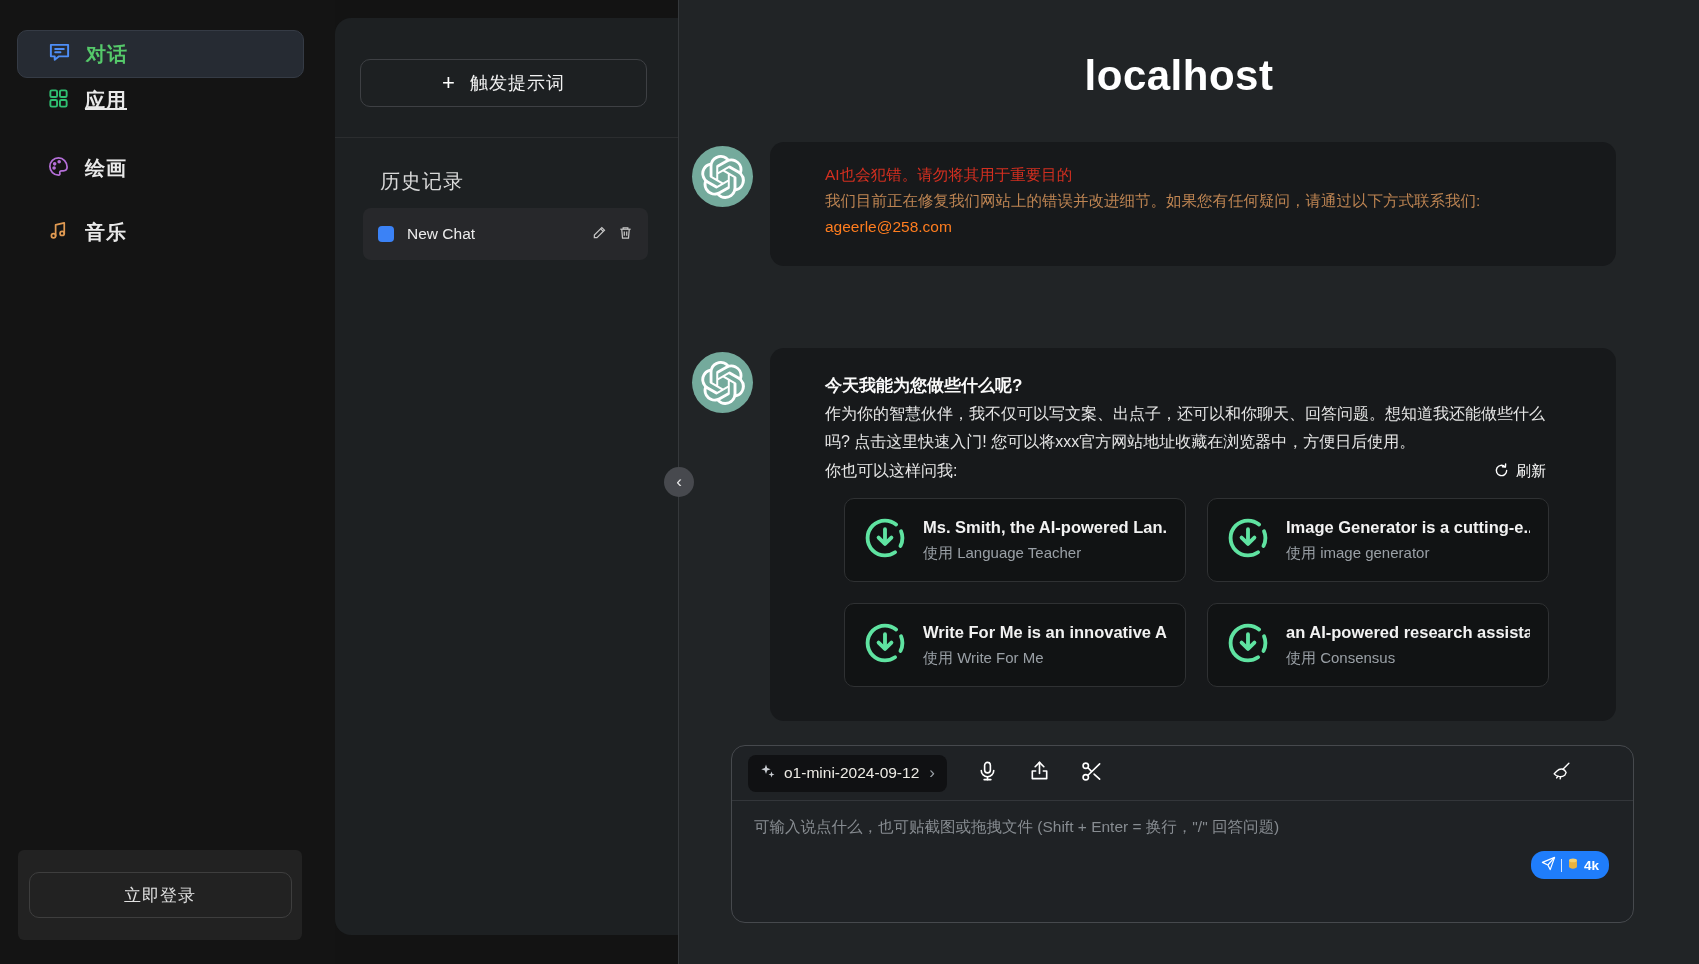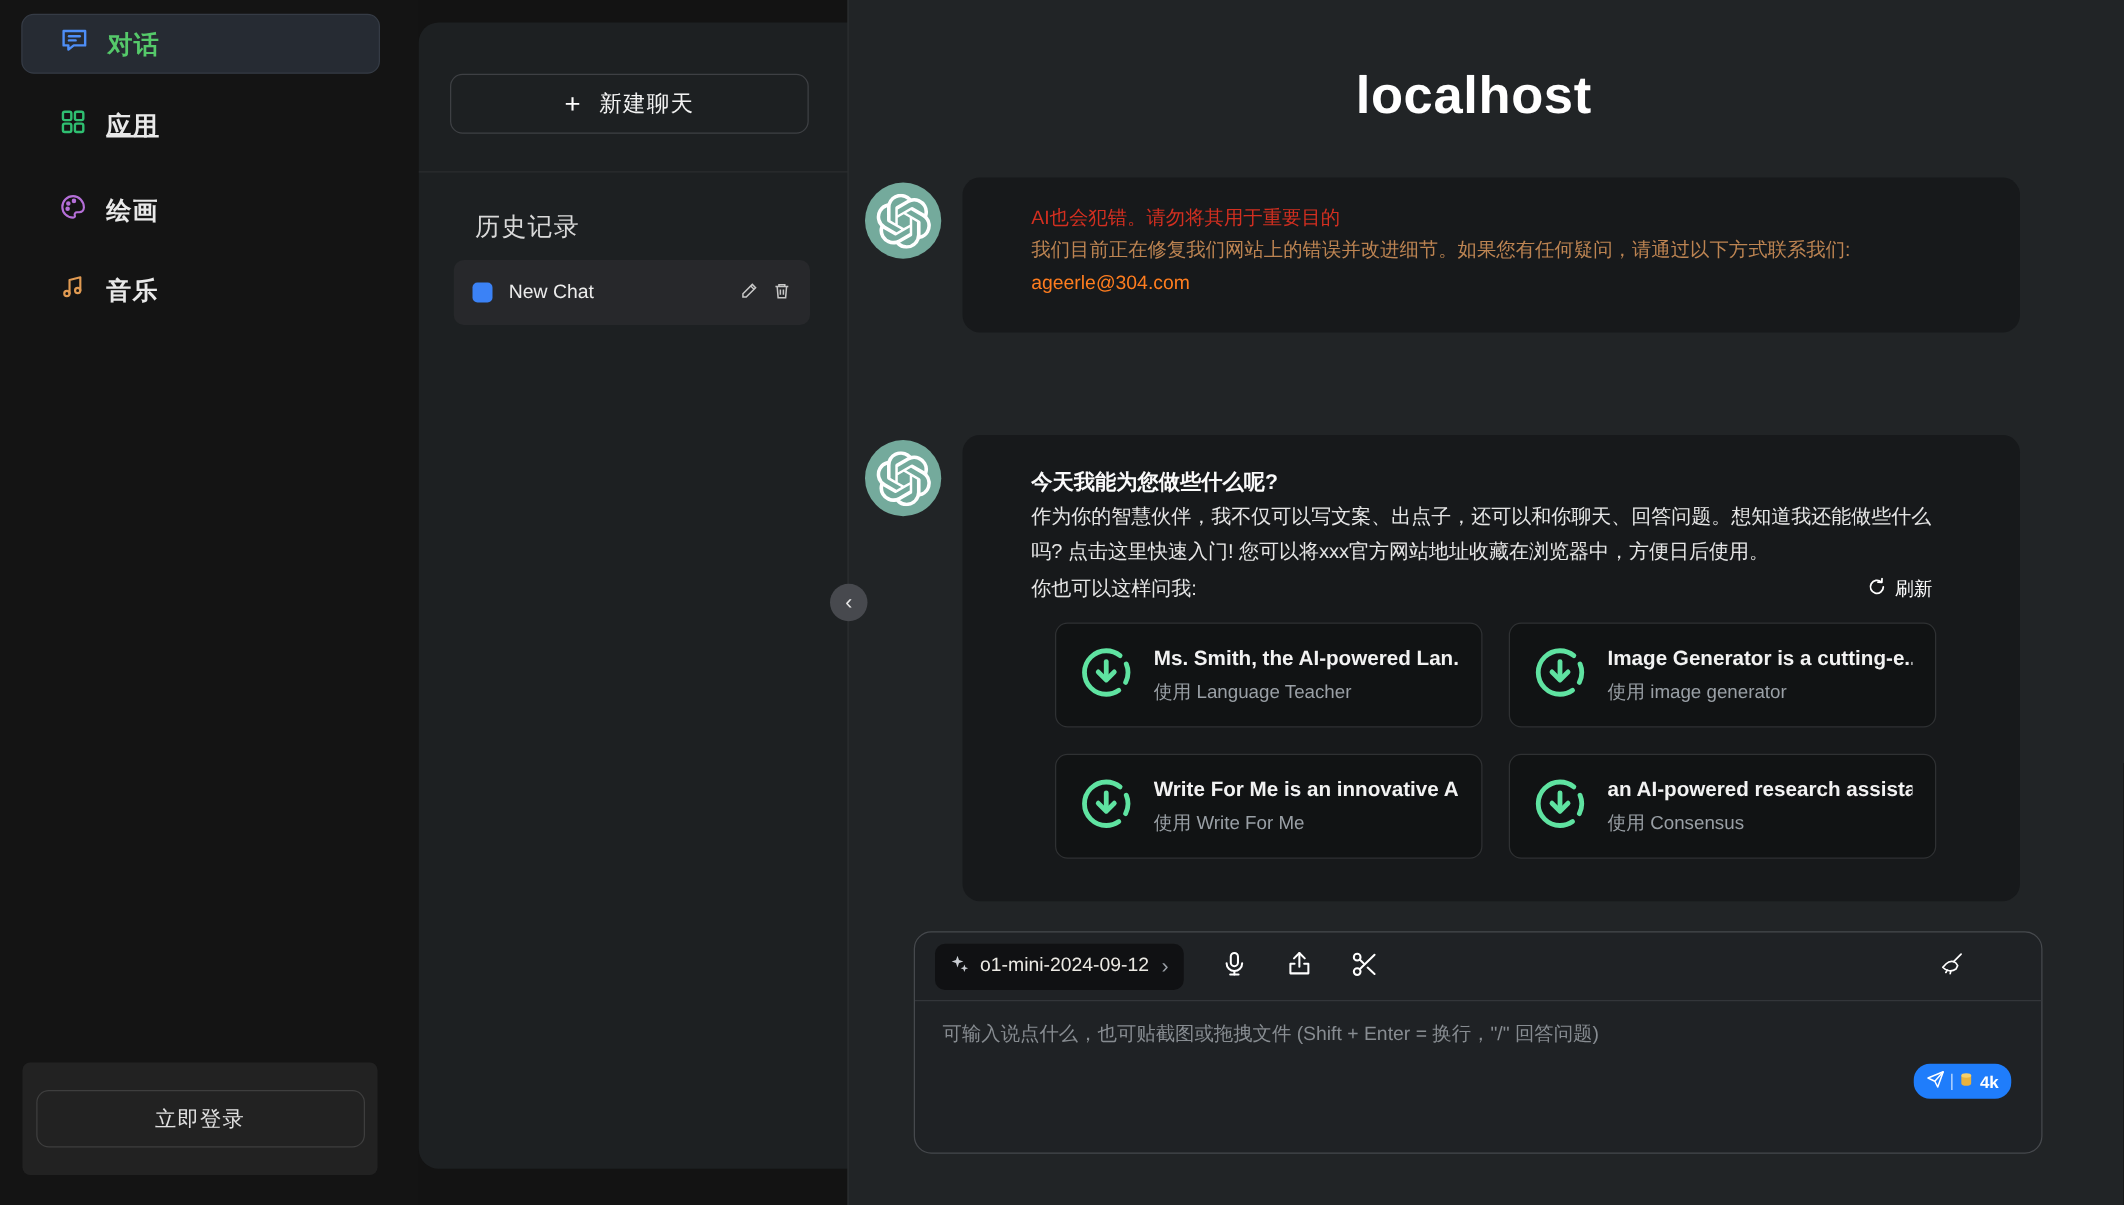--- a/index.html
+++ b/index.html
@@ -121,21 +121,21 @@
   .send-divider { width:1px; height:13px; background:rgba(255,255,255,.8); }
   .send-count { font-size:13.5px; font-weight:700; color:#ffffff; font-family:inherit; }
 </style>
 </head>
 <body>
 
 <div class="app">
 
   <div class="sidebar">
 
-    <div class="nav-item active" style="top:11px;">
+    <div class="nav-item active" style="top:30px;">
       <span>
         <svg width="23" height="23" viewBox="0 0 24 24" fill="none" stroke="#4e8ef7" stroke-width="2" stroke-linejoin="round" stroke-linecap="round">
           <path d="M21 4H3v12h4v3.5L11.5 16H21V4z"></path>
           <line x1="7.5" y1="8.3" x2="16.5" y2="8.3"></line>
           <line x1="7.5" y1="11.8" x2="13" y2="11.8"></line>
         </svg>
       </span>
       <span class="nav-label">对话</span>
     </div>
 
@@ -175,21 +175,21 @@
     </div>
 
     <div class="login-card">
       <button class="login-btn">立即登录</button>
     </div>
   </div>
 
   <div class="chat-list">
     <button class="new-chat-btn">
       <span class="plus">+</span>
-      <span>新建聊天</span>
+      <span>触发提示词</span>
     </button>
     <div class="list-divider"></div>
     <div class="history-title">历史记录</div>
 
     <div class="history-item">
       <span class="history-dot"></span>
       <span class="history-name">New Chat</span>
       <span class="history-actions">
         <button class="icon-btn">
           <span>
@@ -223,21 +223,21 @@
     <div class="page-title">localhost</div>
 
     <div class="avatar" style="top:146px;">
       <svg viewBox="0 0 24 24">
           <path d="M22.282 9.821a5.985 5.985 0 0 0-.516-4.911 6.046 6.046 0 0 0-6.51-2.9A6.065 6.065 0 0 0 4.981 4.182a5.985 5.985 0 0 0-3.998 2.9 6.046 6.046 0 0 0 .743 7.097 5.98 5.98 0 0 0 .51 4.911 6.051 6.051 0 0 0 6.515 2.9A5.985 5.985 0 0 0 13.26 24a6.056 6.056 0 0 0 5.772-4.206 5.99 5.99 0 0 0 3.997-2.9 6.056 6.056 0 0 0-.747-7.073zM13.26 22.43a4.476 4.476 0 0 1-2.876-1.04l.142-.081 4.778-2.758a.795.795 0 0 0 .393-.681v-6.737l2.02 1.168a.071.071 0 0 1 .038.052v5.583a4.504 4.504 0 0 1-4.495 4.494zM3.6 18.304a4.47 4.47 0 0 1-.535-3.014l.142.085 4.783 2.759a.771.771 0 0 0 .78 0l5.843-3.369v2.332a.08.08 0 0 1-.033.062L9.74 19.95a4.5 4.5 0 0 1-6.14-1.646zM2.34 7.896a4.485 4.485 0 0 1 2.366-1.973V11.6a.766.766 0 0 0 .388.676l5.815 3.355-2.02 1.168a.076.076 0 0 1-.071 0l-4.83-2.786A4.504 4.504 0 0 1 2.34 7.872zm16.597 3.855-5.833-3.387L15.119 7.2a.076.076 0 0 1 .071 0l4.83 2.791a4.494 4.494 0 0 1-.676 8.105v-5.678a.79.79 0 0 0-.407-.667zm2.01-3.023-.141-.085-4.774-2.782a.776.776 0 0 0-.785 0L9.409 9.23V6.897a.066.066 0 0 1 .028-.061l4.83-2.787a4.5 4.5 0 0 1 6.68 4.66zm-12.64 4.135-2.02-1.164a.08.08 0 0 1-.038-.057V6.075a4.5 4.5 0 0 1 7.375-3.453l-.142.08L8.704 5.46a.795.795 0 0 0-.393.681zm1.097-2.365 2.602-1.5 2.607 1.5v2.999l-2.597 1.5-2.607-1.5z"></path>
         </svg>
     </div>
     <div class="bubble bubble-1">
       <div class="ann-line l1">AI也会犯错。请勿将其用于重要目的</div>
       <div class="ann-line l2">我们目前正在修复我们网站上的错误并改进细节。如果您有任何疑问，请通过以下方式联系我们:</div>
-      <div class="ann-line l3">ageerle@304.com</div>
+      <div class="ann-line l3">ageerle@258.com</div>
     </div>
 
     <div class="avatar" style="top:352px;">
       <svg viewBox="0 0 24 24">
           <path d="M22.282 9.821a5.985 5.985 0 0 0-.516-4.911 6.046 6.046 0 0 0-6.51-2.9A6.065 6.065 0 0 0 4.981 4.182a5.985 5.985 0 0 0-3.998 2.9 6.046 6.046 0 0 0 .743 7.097 5.98 5.98 0 0 0 .51 4.911 6.051 6.051 0 0 0 6.515 2.9A5.985 5.985 0 0 0 13.26 24a6.056 6.056 0 0 0 5.772-4.206 5.99 5.99 0 0 0 3.997-2.9 6.056 6.056 0 0 0-.747-7.073zM13.26 22.43a4.476 4.476 0 0 1-2.876-1.04l.142-.081 4.778-2.758a.795.795 0 0 0 .393-.681v-6.737l2.02 1.168a.071.071 0 0 1 .038.052v5.583a4.504 4.504 0 0 1-4.495 4.494zM3.6 18.304a4.47 4.47 0 0 1-.535-3.014l.142.085 4.783 2.759a.771.771 0 0 0 .78 0l5.843-3.369v2.332a.08.08 0 0 1-.033.062L9.74 19.95a4.5 4.5 0 0 1-6.14-1.646zM2.34 7.896a4.485 4.485 0 0 1 2.366-1.973V11.6a.766.766 0 0 0 .388.676l5.815 3.355-2.02 1.168a.076.076 0 0 1-.071 0l-4.83-2.786A4.504 4.504 0 0 1 2.34 7.872zm16.597 3.855-5.833-3.387L15.119 7.2a.076.076 0 0 1 .071 0l4.83 2.791a4.494 4.494 0 0 1-.676 8.105v-5.678a.79.79 0 0 0-.407-.667zm2.01-3.023-.141-.085-4.774-2.782a.776.776 0 0 0-.785 0L9.409 9.23V6.897a.066.066 0 0 1 .028-.061l4.83-2.787a4.5 4.5 0 0 1 6.68 4.66zm-12.64 4.135-2.02-1.164a.08.08 0 0 1-.038-.057V6.075a4.5 4.5 0 0 1 7.375-3.453l-.142.08L8.704 5.46a.795.795 0 0 0-.393.681zm1.097-2.365 2.602-1.5 2.607 1.5v2.999l-2.597 1.5-2.607-1.5z"></path>
         </svg>
     </div>
     <div class="bubble bubble-2">
       <div class="msg-heading">今天我能为您做些什么呢?</div>
       <div class="msg-body">作为你的智慧伙伴，我不仅可以写文案、出点子，还可以和你聊天、回答问题。想知道我还能做些什么吗? 点击这里快速入门! 您可以将xxx官方网站地址收藏在浏览器中，方便日后使用。</div>

